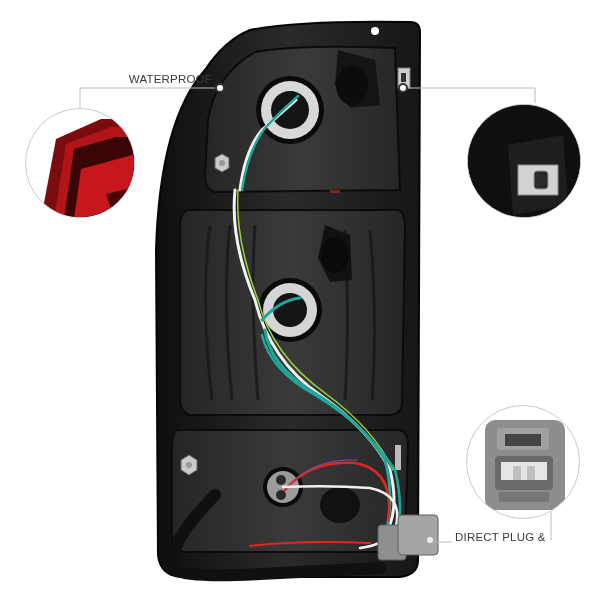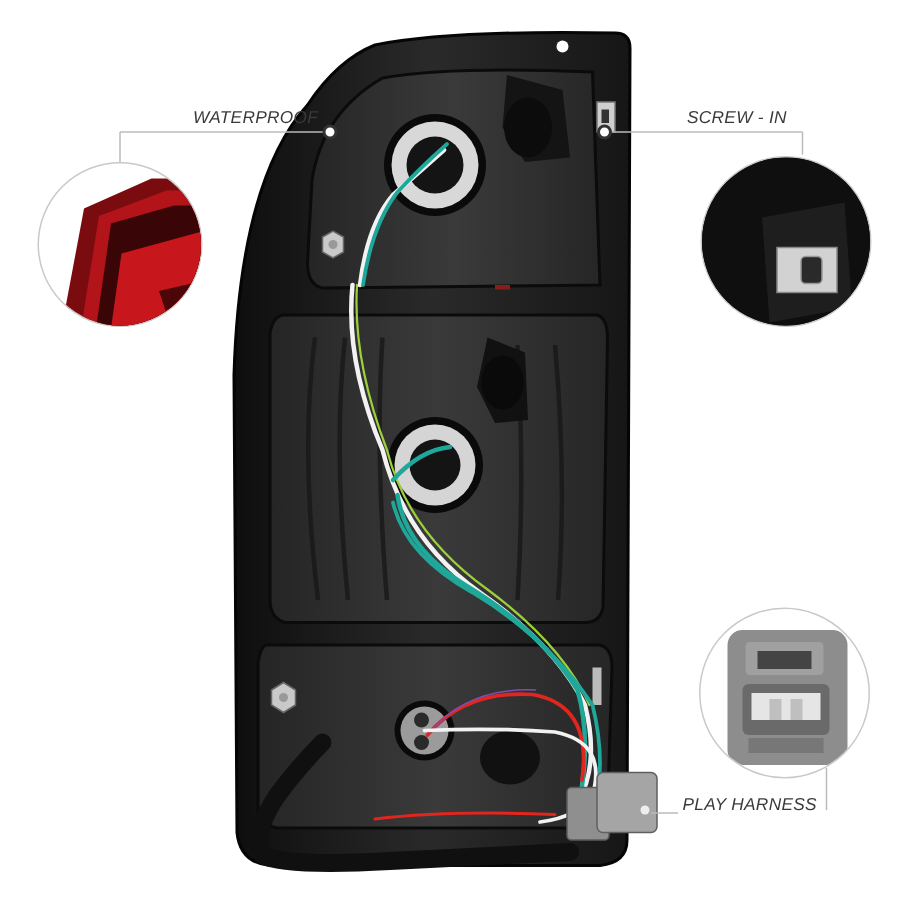--- a/index.html
+++ b/index.html
@@ -1,17 +1,17 @@
 <!DOCTYPE html>
 <html><head>
 <meta charset="utf-8">
 <style>
   html,body{margin:0;padding:0;background:#ffffff;}
   body{width:600px;height:600px;position:relative;overflow:hidden;font-family:"Liberation Sans",sans-serif;}
-  .stage{position:absolute;left:0;top:0;width:600px;height:464px;font-style:italic;}
+  .stage{position:absolute;left:0;top:0;width:600px;height:464px;}
   .label{position:absolute;font-size:11.5px;line-height:14px;color:#3a3a3a;letter-spacing:0.2px;text-transform:uppercase;}
   .label.right{text-align:right;}
   .circle{position:absolute;border-radius:50%;overflow:hidden;border:1.5px solid #c9c9c9;box-sizing:border-box;}
 </style>
 </head>
 <body>
 
 <div class="stage">
 
   <svg width="600" height="600" style="position:absolute;left:0;top:0">
@@ -114,21 +114,20 @@
     <svg width="110" height="110">
       <path d="M 30 30 L 75 10 L 110 10 L 110 110 L 15 110 Z" fill="#7a0c10"></path>
       <path d="M 40 35 L 85 18 L 110 18 L 110 110 L 28 110 Z" fill="#b3141a"></path>
       <path d="M 48 40 L 90 28 L 110 28 L 110 110 L 38 110 Z" fill="#3a0506"></path>
       <path d="M 55 60 L 110 45 L 110 110 L 48 110 Z" fill="#c8161d"></path>
       <path d="M 80 85 L 110 78 L 110 95 L 85 100 Z" fill="#4d0608"></path>
     </svg>
   </div>
 
   <div class="label" style="left:430px;top:72px;width:130px;">
-    <div style="padding-left:28px;">SCREW - IN</div>
   </div>
   <div class="circle" style="left:467px;top:104px;width:114px;height:114px;background:#0d0d0d;">
     <svg width="114" height="114">
       <rect x="0" y="0" width="114" height="114" fill="#0f0f0f"></rect>
       <path d="M 40 40 L 95 30 L 100 100 L 45 110 Z" fill="#1e1e1e"></path>
       <rect x="50" y="60" width="40" height="30" fill="#d2d2d2" stroke="#888"></rect>
       <rect x="66" y="66" width="14" height="18" rx="3" fill="#2a2a2a" stroke="#999"></rect>
     </svg>
   </div>
 
@@ -138,15 +137,15 @@
       <rect x="30" y="22" width="52" height="22" rx="3" fill="#a0a0a0"></rect>
       <rect x="38" y="28" width="36" height="12" fill="#444"></rect>
       <rect x="28" y="50" width="58" height="34" rx="4" fill="#6a6a6a"></rect>
       <rect x="34" y="56" width="46" height="18" fill="#e5e5e5"></rect>
       <rect x="46" y="60" width="8" height="14" fill="#bfbfbf"></rect>
       <rect x="60" y="60" width="8" height="14" fill="#bfbfbf"></rect>
       <rect x="32" y="86" width="50" height="10" fill="#777"></rect>
     </svg>
   </div>
   <div class="label" style="left:455px;top:530px;width:140px;">
-    <div>PLAY HARNESS</div>
+    <div>DIRECT PLUG &amp;</div>
   </div>
 </div>
 
 </body></html>

